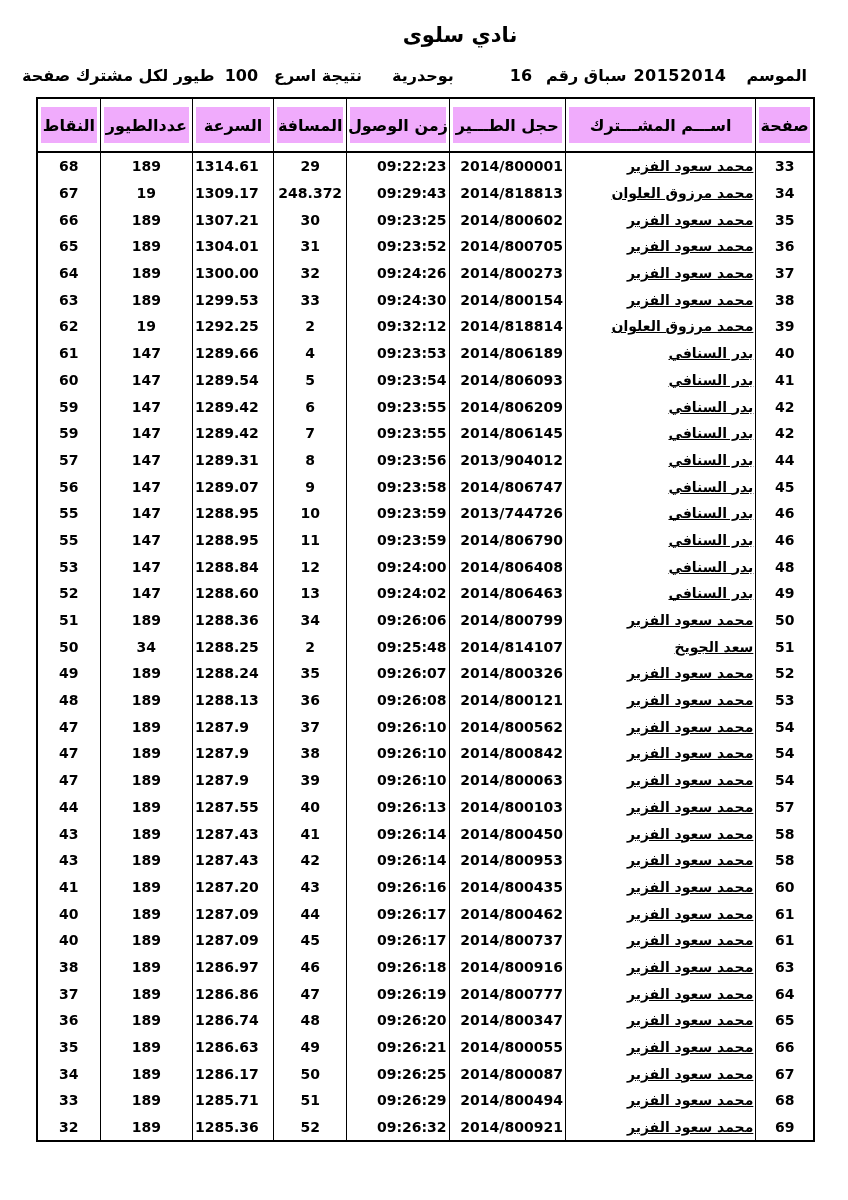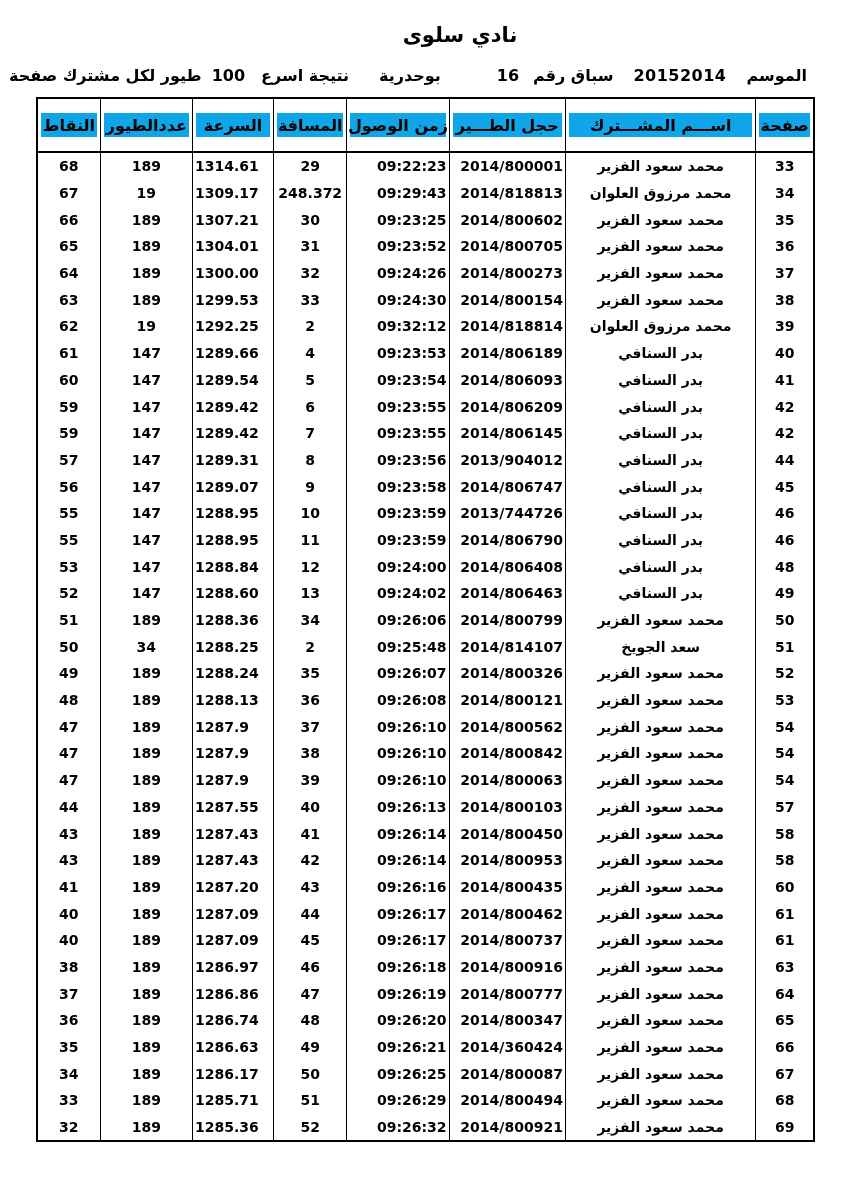--- a/index.html
+++ b/index.html
@@ -15,21 +15,21 @@
     position:absolute;top:23px;left:72px;width:776px;
     text-align:center;font-size:21px;letter-spacing:0.2px;
   }
   .meta-line{
     position:absolute;top:66px;right:41px;left:30px;
     display:flex;direction:rtl;align-items:baseline;
     font-size:16px;white-space:nowrap;
   }
   .meta-line .seg{flex:0 0 auto;}
   .m-season-label{margin-left:20px;}
-  .m-season-value{margin-left:20px;letter-spacing:0.5px;}
+  .m-season-value{margin-left:7px;letter-spacing:0.5px;}
   .m-race-label{margin-left:14px;}
   .m-race-value{margin-left:56px;}
   .m-location{margin-left:30px;}
   .m-result-label{margin-left:16px;}
   .m-result-value{margin-left:10px;}
   .m-result-suffix{margin-left:15px;}
 
   
   .results{
     position:absolute;top:97px;right:33px;
@@ -39,29 +39,29 @@
   .results th,.results td{
     border-left:1px solid #000;border-right:1px solid #000;
     border-top:none;border-bottom:none;
     overflow:hidden;white-space:nowrap;
   }
   .results th{
     height:44px;padding:4px 3px;border-bottom:2px solid #000;
     background:#fff;vertical-align:middle;
   }
   .results th .hbox{
-    background:#0ea5e9;height:24px;
+    background:#f0abfc;height:36px;
     display:flex;align-items:center;justify-content:center;
     font-size:16px;
   }
   .results td{
     height:26.7px;font-size:14px;vertical-align:middle;padding:0 2px;
   }
   .col-rank{text-align:center;}
-  .col-name{text-align:center;padding-left:4px;}
+  .col-name{text-align:right;padding-left:4px;text-decoration:underline;}
   .col-ring{text-align:right;}
   .col-time{text-align:right;}
   .col-dist{text-align:center;}
   .col-speed{text-align:left;}
   .col-birds{text-align:center;}
   .col-points{text-align:center;}
 </style>
 </head>
 <body>
 
@@ -447,21 +447,21 @@
           <td class="col-ring">2014/800347</td>
           <td class="col-time">09:26:20</td>
           <td class="col-dist">48</td>
           <td class="col-speed">1286.74</td>
           <td class="col-birds">189</td>
           <td class="col-points">36</td>
         </tr>
         <tr>
           <td class="col-rank">66</td>
           <td class="col-name">محمد سعود الفزير</td>
-          <td class="col-ring">2014/360424</td>
+          <td class="col-ring">2014/800055</td>
           <td class="col-time">09:26:21</td>
           <td class="col-dist">49</td>
           <td class="col-speed">1286.63</td>
           <td class="col-birds">189</td>
           <td class="col-points">35</td>
         </tr>
         <tr>
           <td class="col-rank">67</td>
           <td class="col-name">محمد سعود الفزير</td>
           <td class="col-ring">2014/800087</td>

